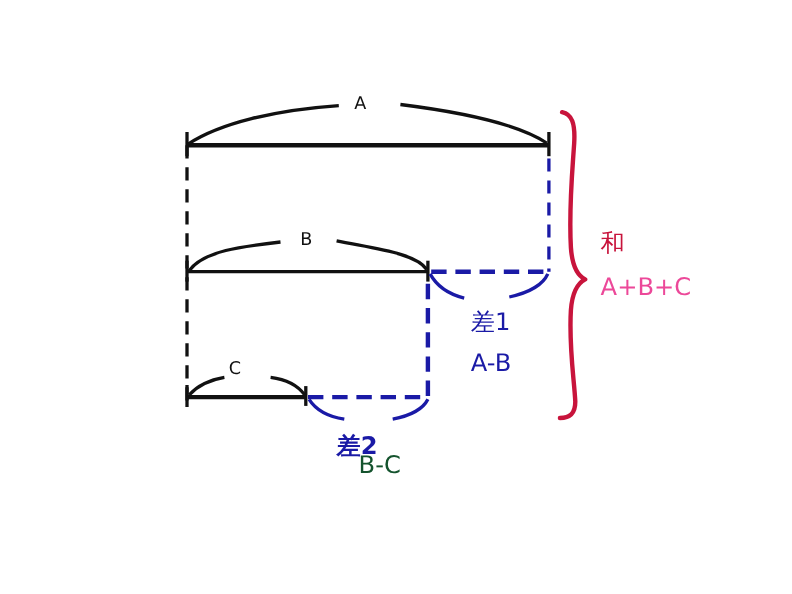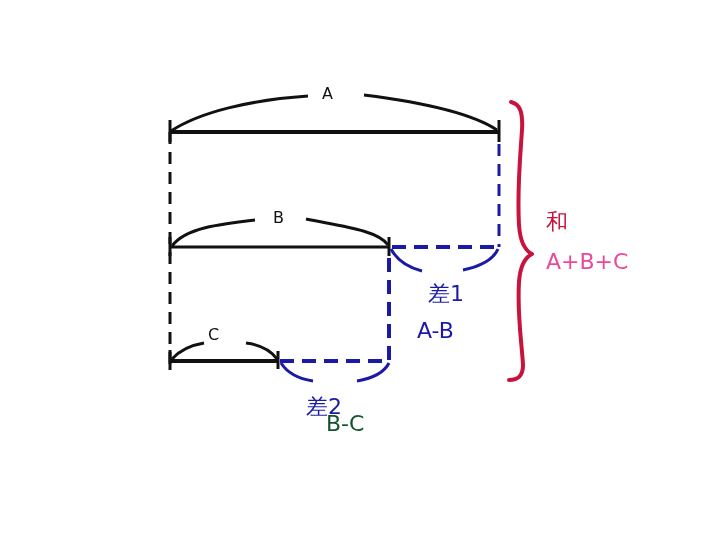--- a/index.html
+++ b/index.html
@@ -85,20 +85,20 @@
     </g>
 
     <path d="M511,102 C520,104 523,112 522,130 C520,160 517,190 519,225 C520,240 524,250 532,254 C524,258 520,268 519,282 C517,315 522,345 523,365 C523,376 518,380 509,380" fill="none" stroke="#c8143c" stroke-width="4" stroke-linecap="round" stroke-linejoin="round"></path>
   </svg>
 
   <span class="lbl seg-label" style="left:322px; top:86px;">A</span>
   <span class="lbl seg-label" style="left:273px; top:210px;">B</span>
   <span class="lbl seg-label" style="left:208px; top:327px;">C</span>
 
   <span class="lbl diff-label" style="left:428px; top:283px; color:#1a1aa6;">差1</span>
-  <span class="lbl diff-label" style="left:417px; top:320px; color:#1a1aa6;">A-B</span>
+  <span class="lbl diff-label" style="left:428px; top:320px; color:#1a1aa6;">A-B</span>
 
-  <span class="lbl diff-label" style="left:306px; top:396px; color:#1a1aa6;">差2</span>
+  <span class="lbl diff-label" style="left:306px; top:396px; color:#1a1aa6;font-weight:bold;">差2</span>
   <span class="lbl diff-label" style="left:306px; top:413px; color:#14532d;margin-left:20px;">B-C</span>
 
   <span class="lbl sum-label" style="left:546px; top:211px; color:#c8143c;">和</span>
   <span class="lbl sum-label" style="left:546px; top:251px; color:#ec4899;">A+B+C</span>
 </div>
 
 </body></html>

